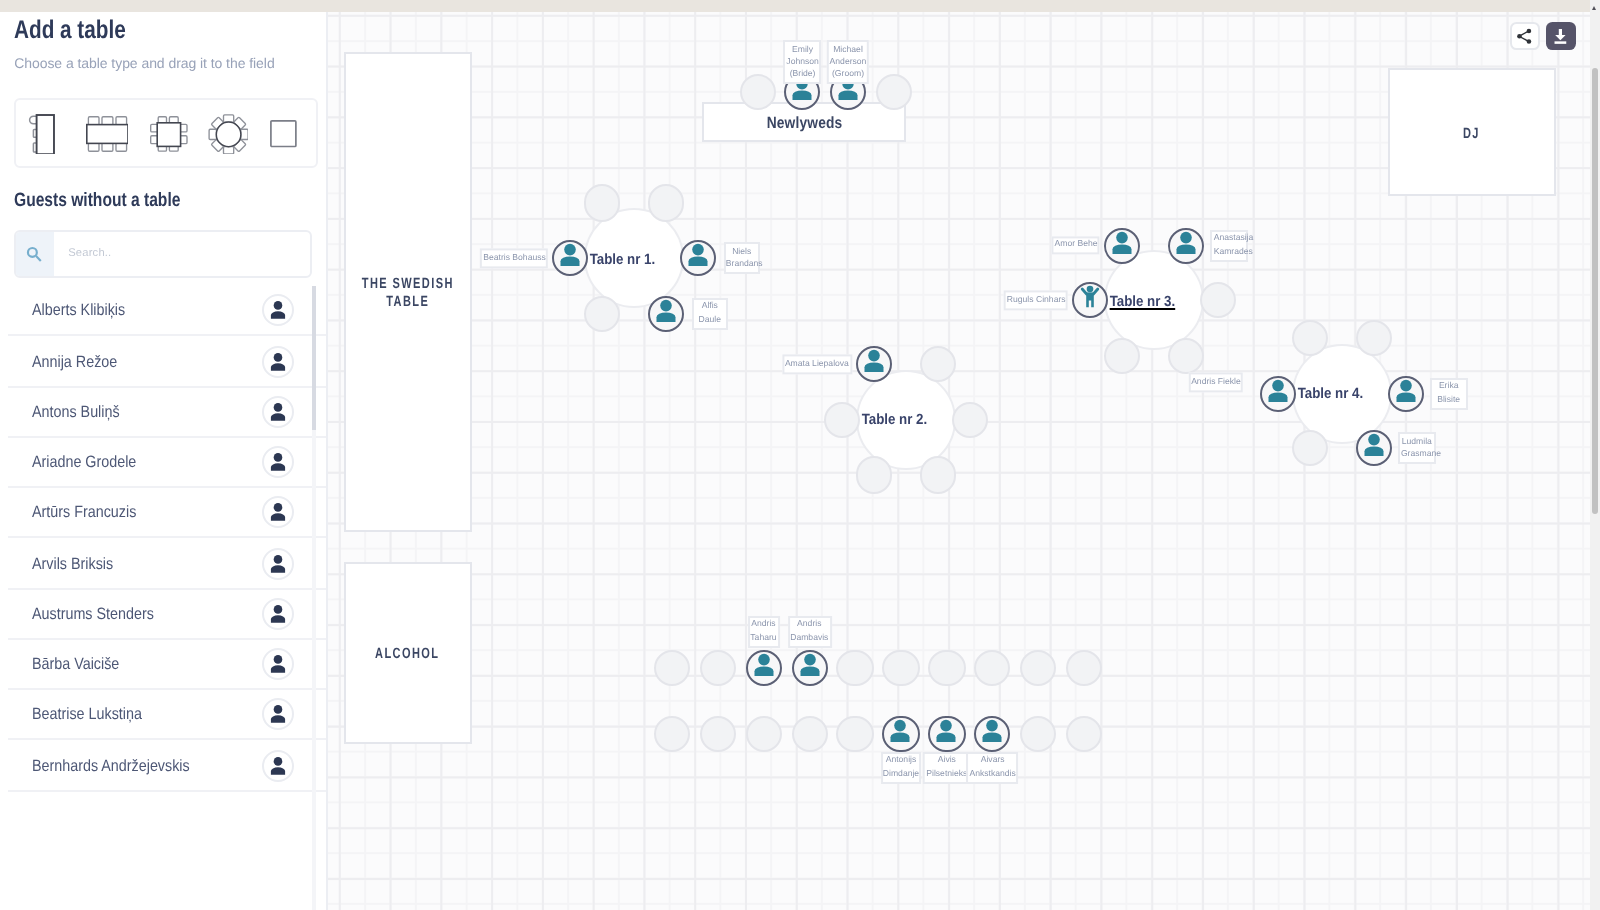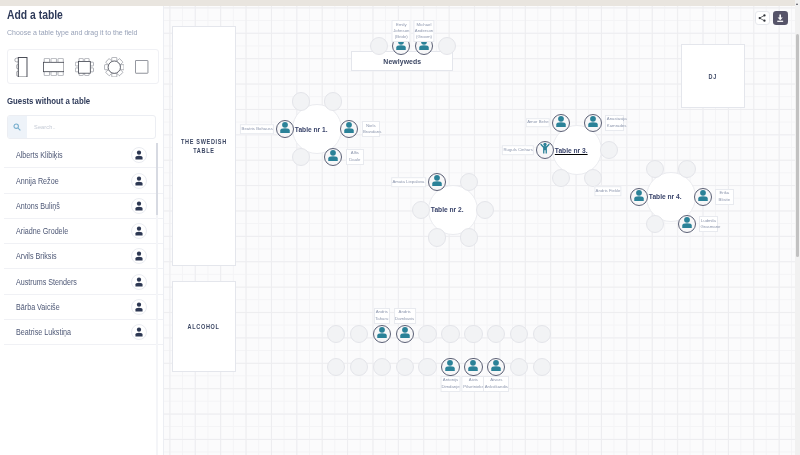--- a/index.html
+++ b/index.html
@@ -212,20 +212,29 @@
       <div class="guest">
         <span class="guest-name">Ariadne Grodele</span>
         <span class="guest-av">
           <svg width="16" height="16" viewBox="0 0 16 16">
             <circle cx="8" cy="5.7" r="2.15" fill="#2c3752"></circle>
             <path d="M4.45 12.4 v-1.9 a3.55 1.85 0 0 1 7.1 0 v1.9 z" fill="#2c3752"></path>
           </svg>
         </span>
       </div>
       <div class="guest">
+        <span class="guest-name">Artūrs Francuzis</span>
+        <span class="guest-av">
+          <svg width="16" height="16" viewBox="0 0 16 16">
+            <circle cx="8" cy="5.7" r="2.15" fill="#2c3752"></circle>
+            <path d="M4.45 12.4 v-1.9 a3.55 1.85 0 0 1 7.1 0 v1.9 z" fill="#2c3752"></path>
+          </svg>
+        </span>
+      </div>
+      <div class="guest">
         <span class="guest-name">Arvils Briksis</span>
         <span class="guest-av">
           <svg width="16" height="16" viewBox="0 0 16 16">
             <circle cx="8" cy="5.7" r="2.15" fill="#2c3752"></circle>
             <path d="M4.45 12.4 v-1.9 a3.55 1.85 0 0 1 7.1 0 v1.9 z" fill="#2c3752"></path>
           </svg>
         </span>
       </div>
       <div class="guest">
         <span class="guest-name">Austrums Stenders</span>
@@ -240,20 +249,29 @@
         <span class="guest-name">Bārba Vaiciše</span>
         <span class="guest-av">
           <svg width="16" height="16" viewBox="0 0 16 16">
             <circle cx="8" cy="5.7" r="2.15" fill="#2c3752"></circle>
             <path d="M4.45 12.4 v-1.9 a3.55 1.85 0 0 1 7.1 0 v1.9 z" fill="#2c3752"></path>
           </svg>
         </span>
       </div>
       <div class="guest">
         <span class="guest-name">Beatrise Lukstiņa</span>
+        <span class="guest-av">
+          <svg width="16" height="16" viewBox="0 0 16 16">
+            <circle cx="8" cy="5.7" r="2.15" fill="#2c3752"></circle>
+            <path d="M4.45 12.4 v-1.9 a3.55 1.85 0 0 1 7.1 0 v1.9 z" fill="#2c3752"></path>
+          </svg>
+        </span>
+      </div>
+      <div class="guest">
+        <span class="guest-name">Bernhards Andržejevskis</span>
         <span class="guest-av">
           <svg width="16" height="16" viewBox="0 0 16 16">
             <circle cx="8" cy="5.7" r="2.15" fill="#2c3752"></circle>
             <path d="M4.45 12.4 v-1.9 a3.55 1.85 0 0 1 7.1 0 v1.9 z" fill="#2c3752"></path>
           </svg>
         </span>
       </div>
     </div>
   <div id="guest-track"></div>
   <div id="guest-scroll"></div>
@@ -283,21 +301,21 @@
       <path d="M1.5 8.7 L8.5 8.7" stroke="#fff" stroke-width="1.5" stroke-linecap="butt"></path>
     </svg>
   </div>
 <div class="rect-table" style="left: 8px; top: 19.5px; width: 64px; height: 240px;">
       <div class="rect-label">THE SWEDISH
 TABLE</div>
     </div>
     <div class="rect-table" style="left: 8px; top: 274.5px; width: 64px; height: 91px;">
       <div class="rect-label">ALCOHOL</div>
     </div>
-    <div class="rect-table" style="left: 517px; top: 28px; width: 64px; height: 64px; margin-top: 10px;">
+    <div class="rect-table" style="left: 530px; top: 28px; width: 84px; height: 64px;">
       <div class="rect-label">DJ</div>
     </div>
     <div class="rect-table" style="left: 187px; top: 45.1px; width: 102px; height: 20.4px;">
       <div class="rect-label" style="font-size: 8.1px; letter-spacing: 0.1px; transform: scaleX(0.85);">Newlyweds</div>
     </div>
     <div class="round-table" style="left: 128.3px; top: 98.2px; width: 50px; height: 50px;">
       <span class="round-label">Table nr 1.</span>
     </div>
     <div class="seat filled" style="left: 112.3px; top: 114.1px;">
       <svg width="20" height="20" viewBox="0 0 20 20">

